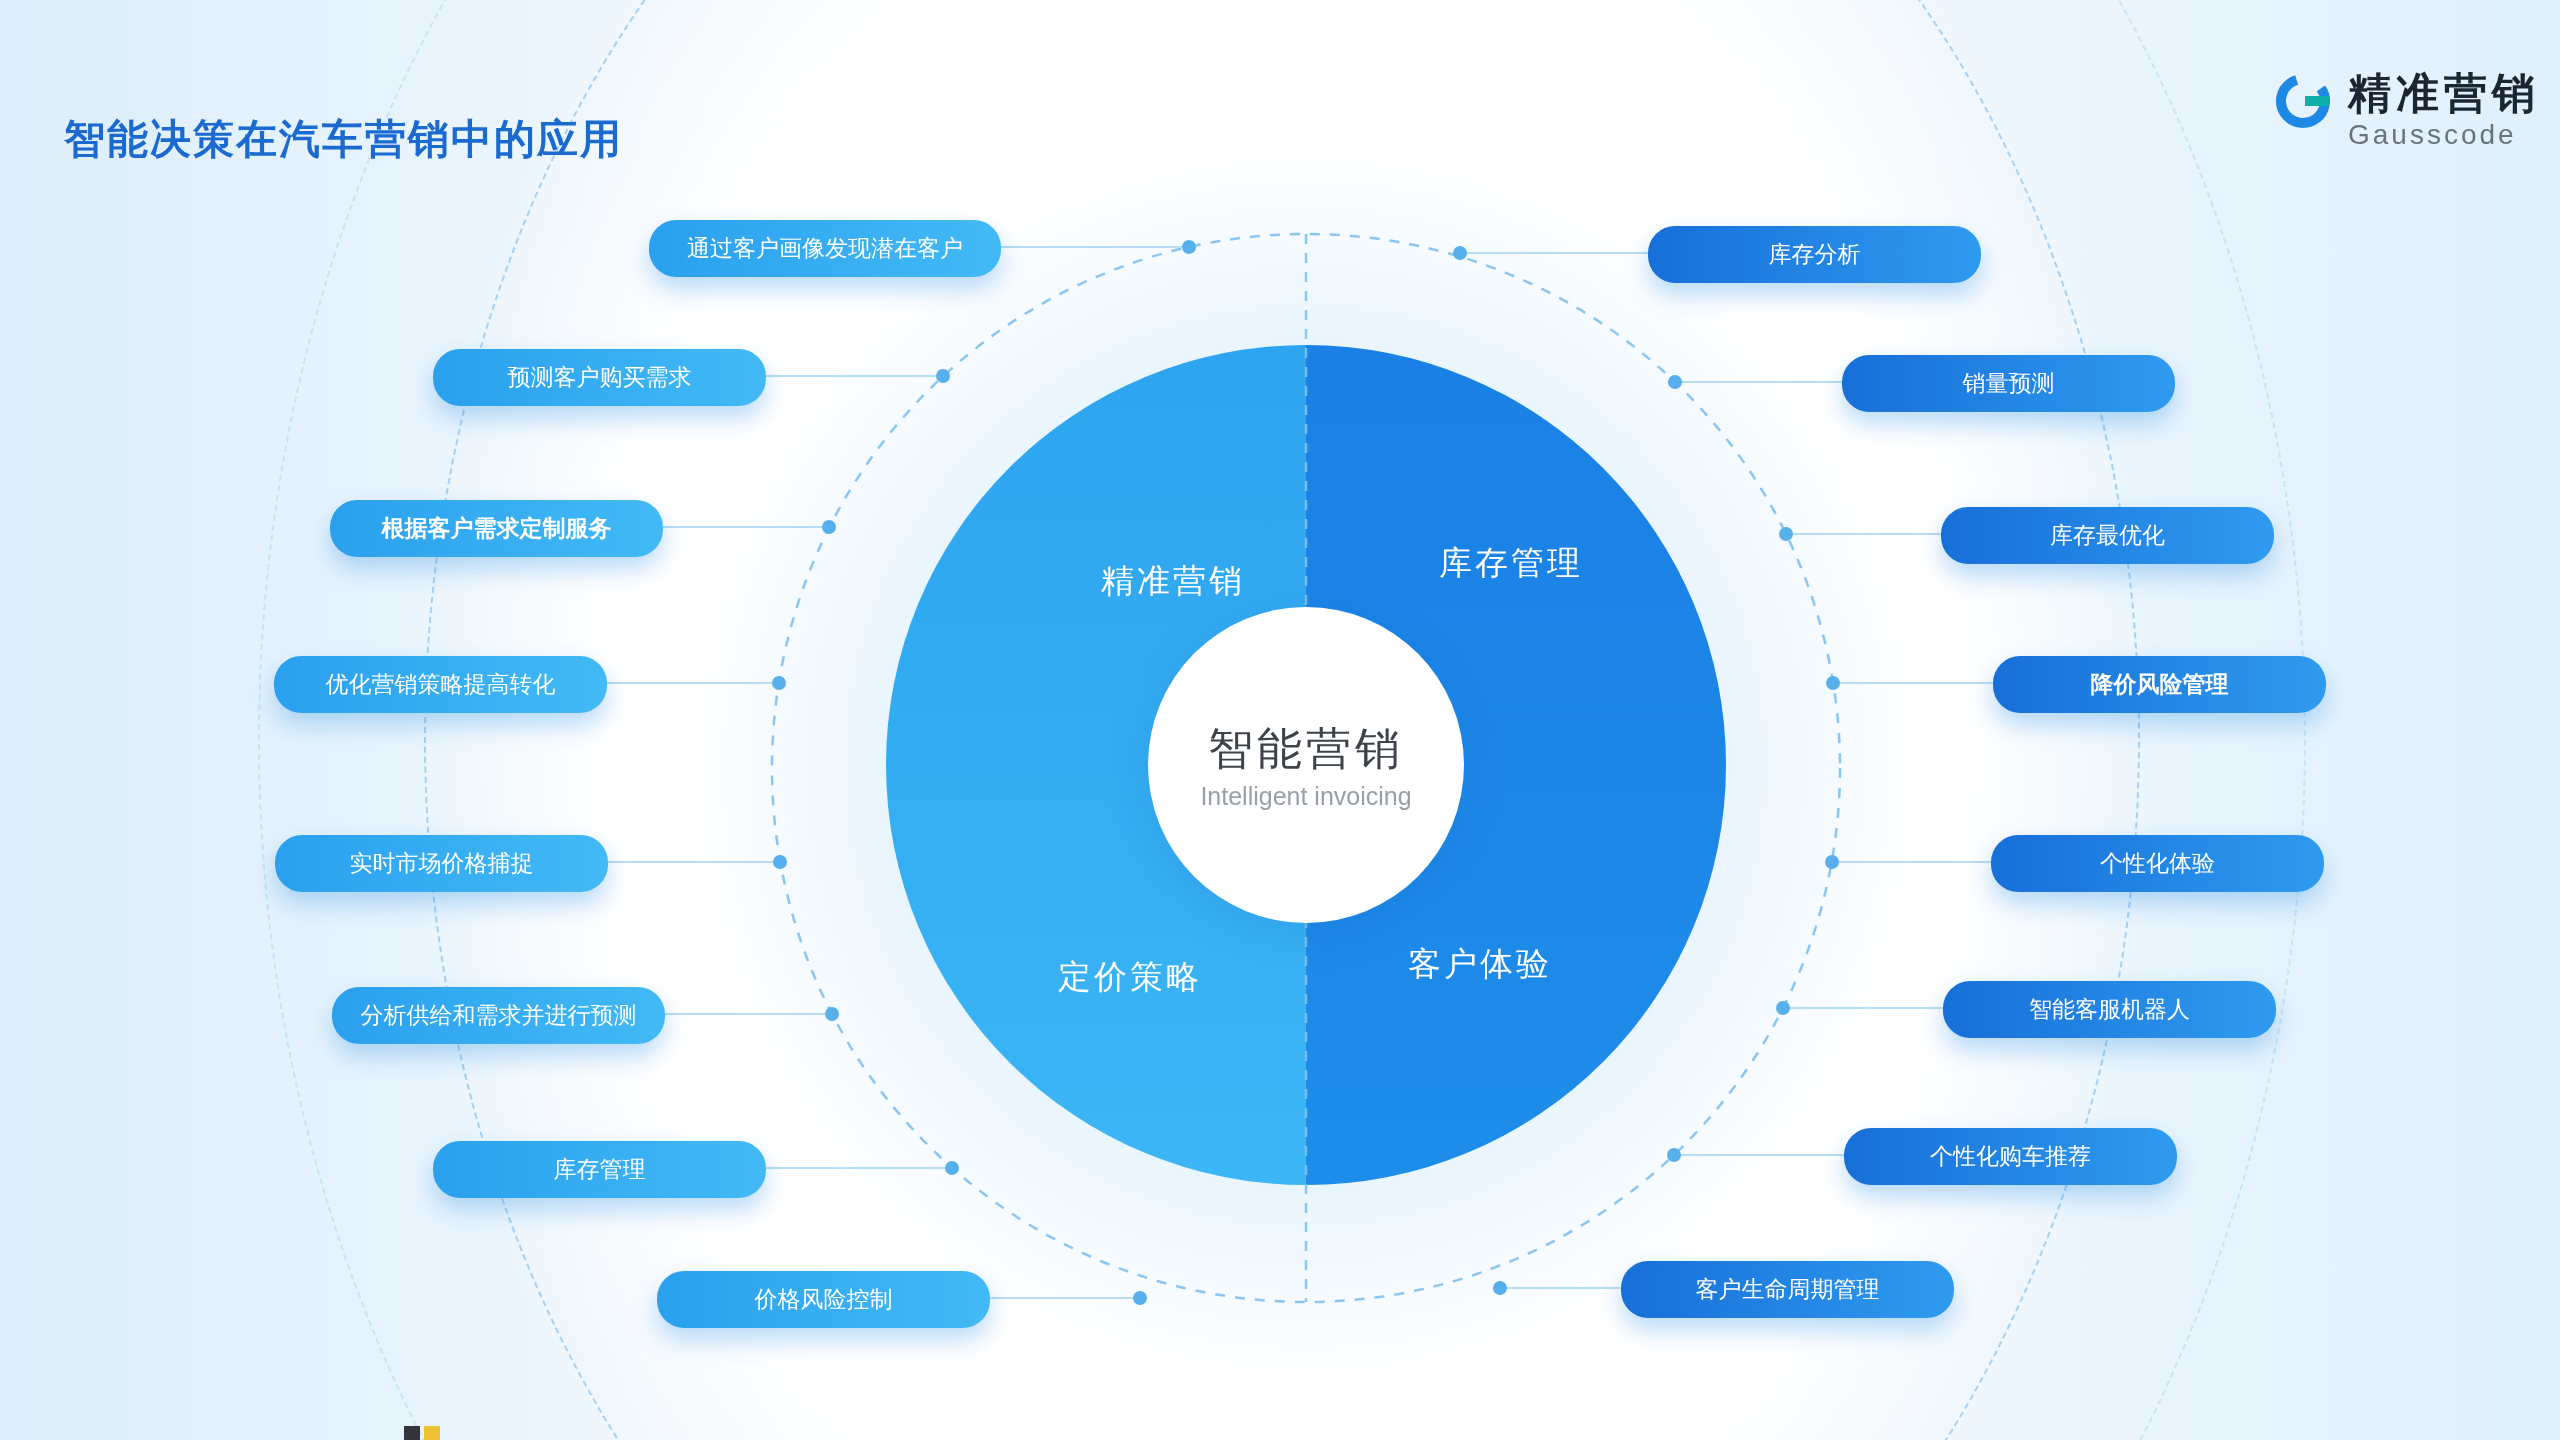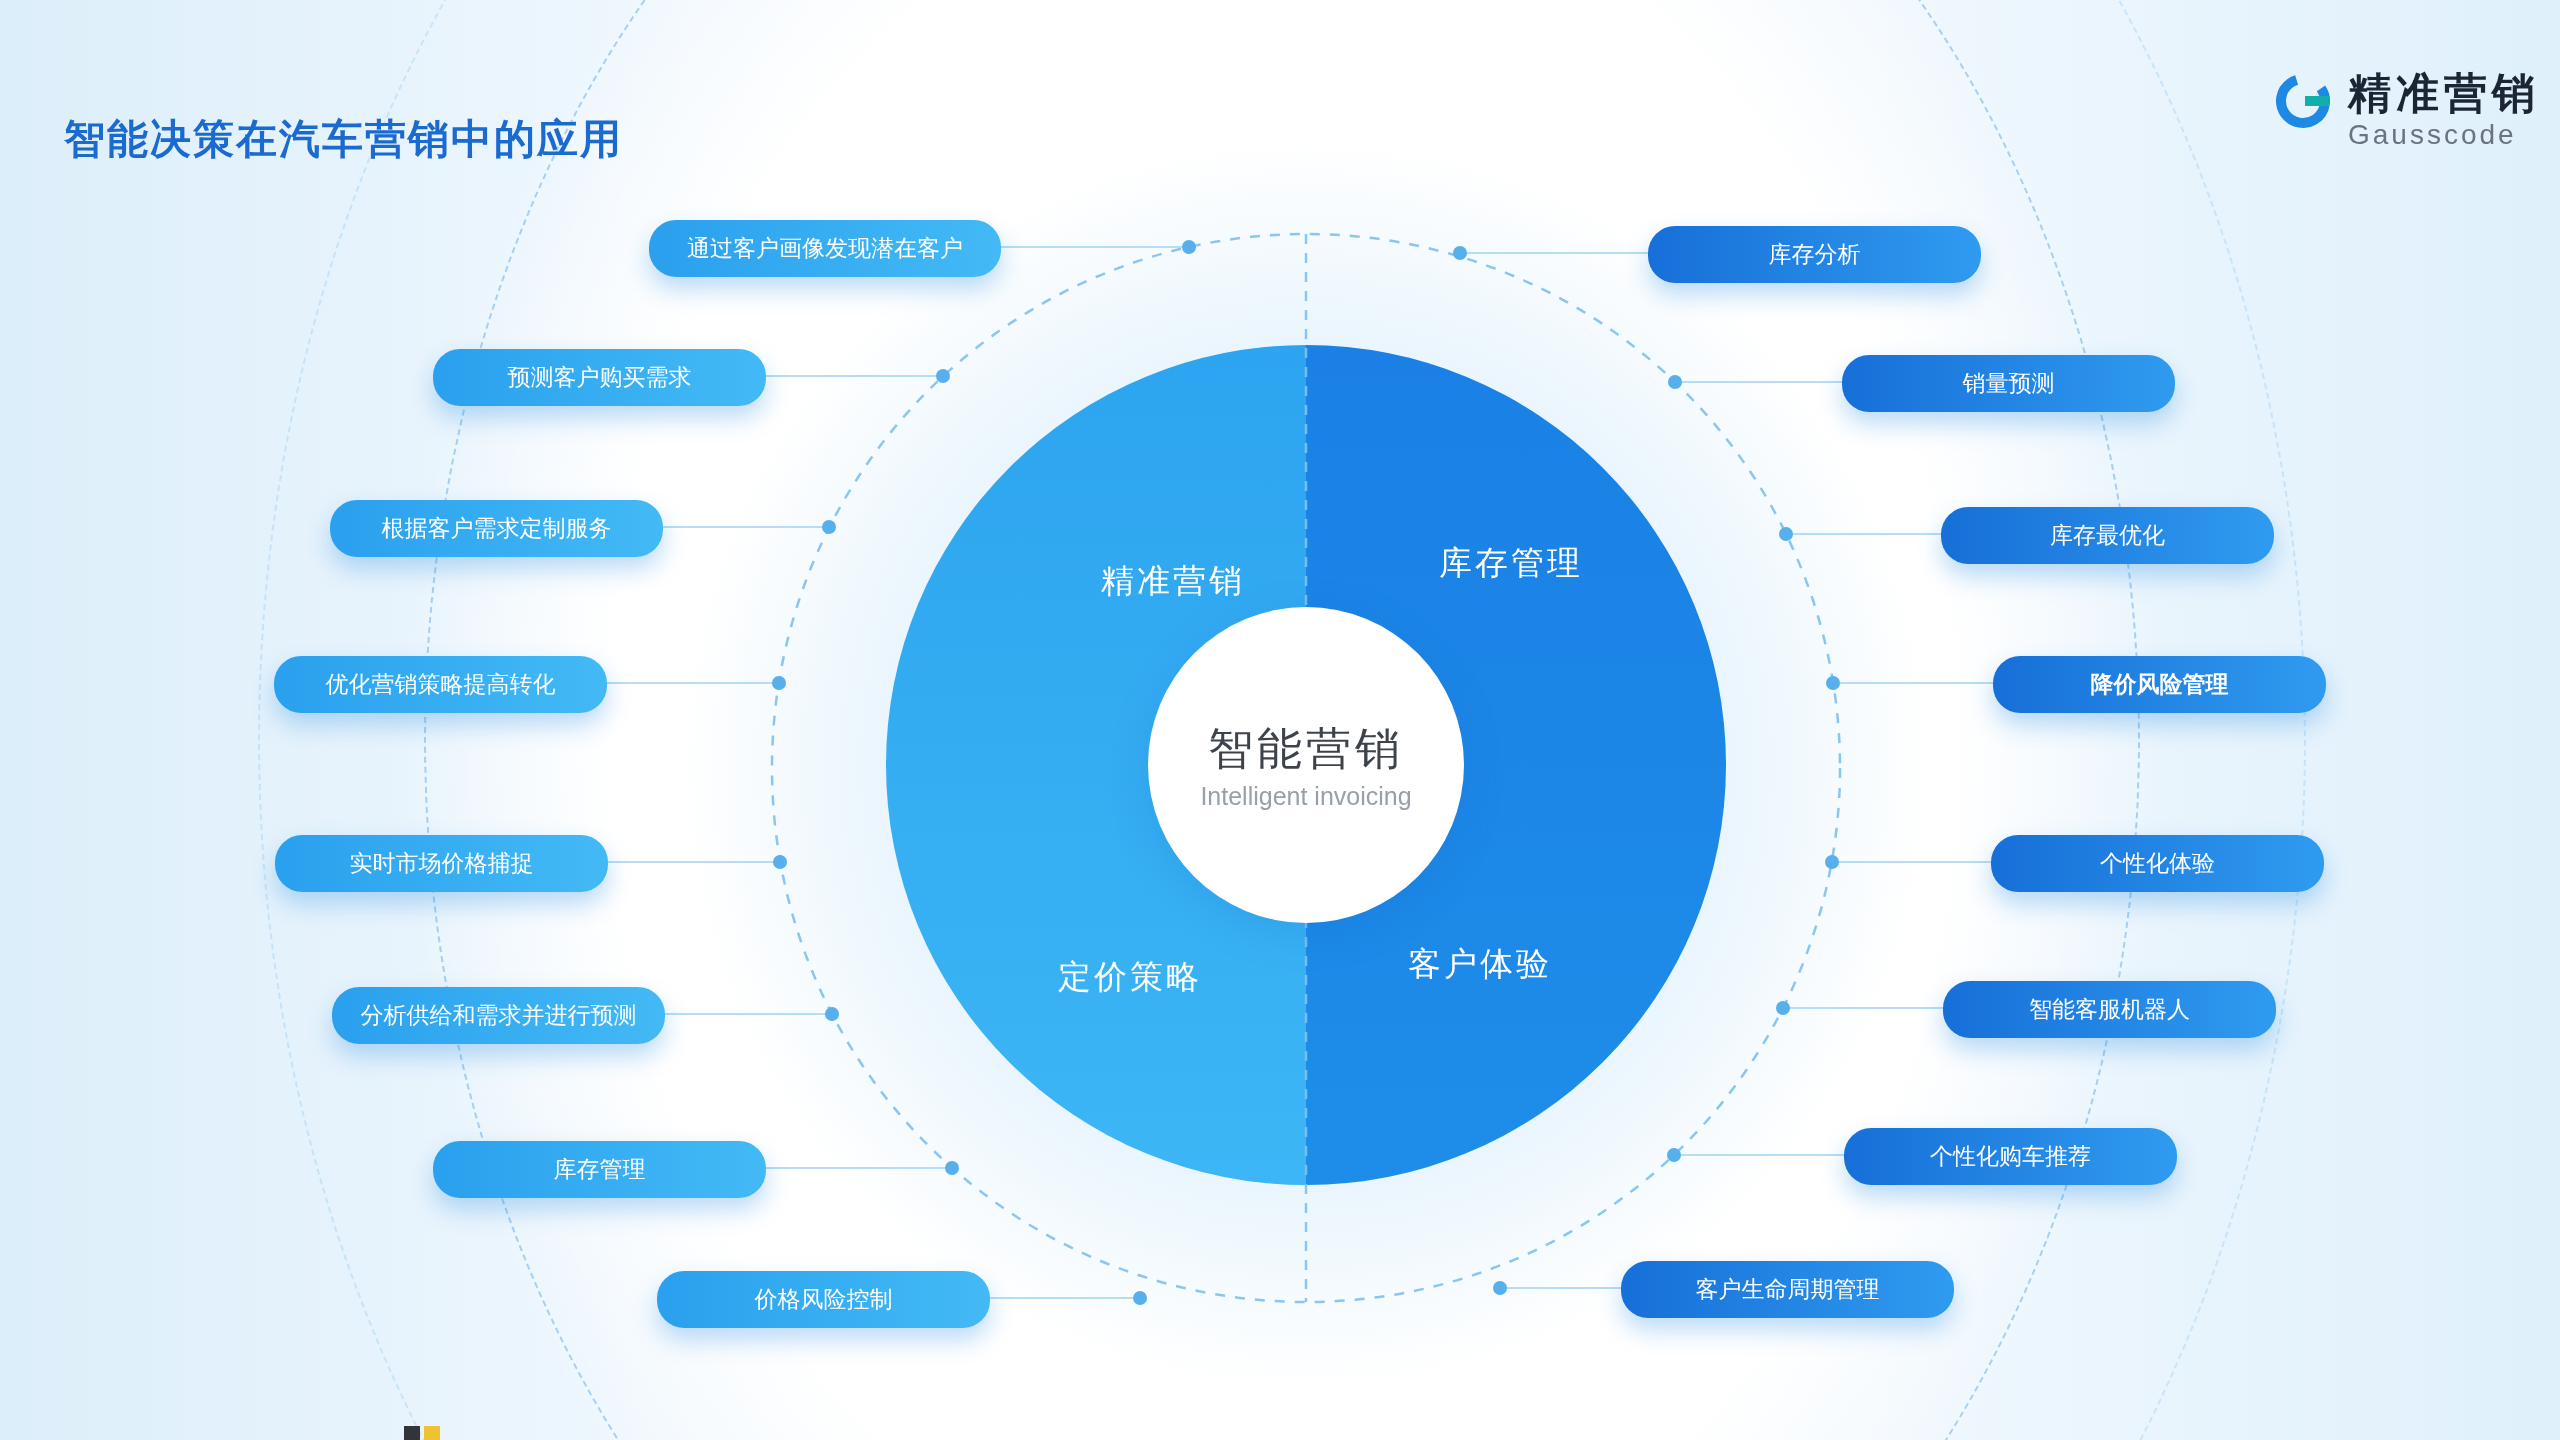--- a/index.html
+++ b/index.html
@@ -139,21 +139,21 @@
     </g>
   </svg>
 
   <div class="center-circle">
     <div class="center-title">智能营销</div>
     <div class="center-sub">Intelligent invoicing</div>
   </div>
 
   <div class="pill pl" style="left:649px; top:220px; width:352px;">通过客户画像发现潜在客户</div>
   <div class="pill pl" style="left:433px; top:349px;">预测客户购买需求</div>
-  <div class="pill pl" style="left:330px; top:500px;">根据客户需求定制服务</div>
+  <div class="pill pl" style="left:330px; top:500px;font-weight:bold;">根据客户需求定制服务</div>
   <div class="pill pl" style="left:274px; top:656px;">优化营销策略提高转化</div>
   <div class="pill pl" style="left:275px; top:835px;">实时市场价格捕捉</div>
   <div class="pill pl" style="left:332px; top:987px;">分析供给和需求并进行预测</div>
   <div class="pill pl" style="left:433px; top:1141px;">库存管理</div>
   <div class="pill pl" style="left:657px; top:1271px;">价格风险控制</div>
 
   <div class="pill pr" style="left:1648px; top:226px;">库存分析</div>
   <div class="pill pr" style="left:1842px; top:355px;">销量预测</div>
   <div class="pill pr" style="left:1941px; top:507px;">库存最优化</div>
   <div class="pill pr" style="left:1993px; top:656px;font-weight:bold;">降价风险管理</div>

